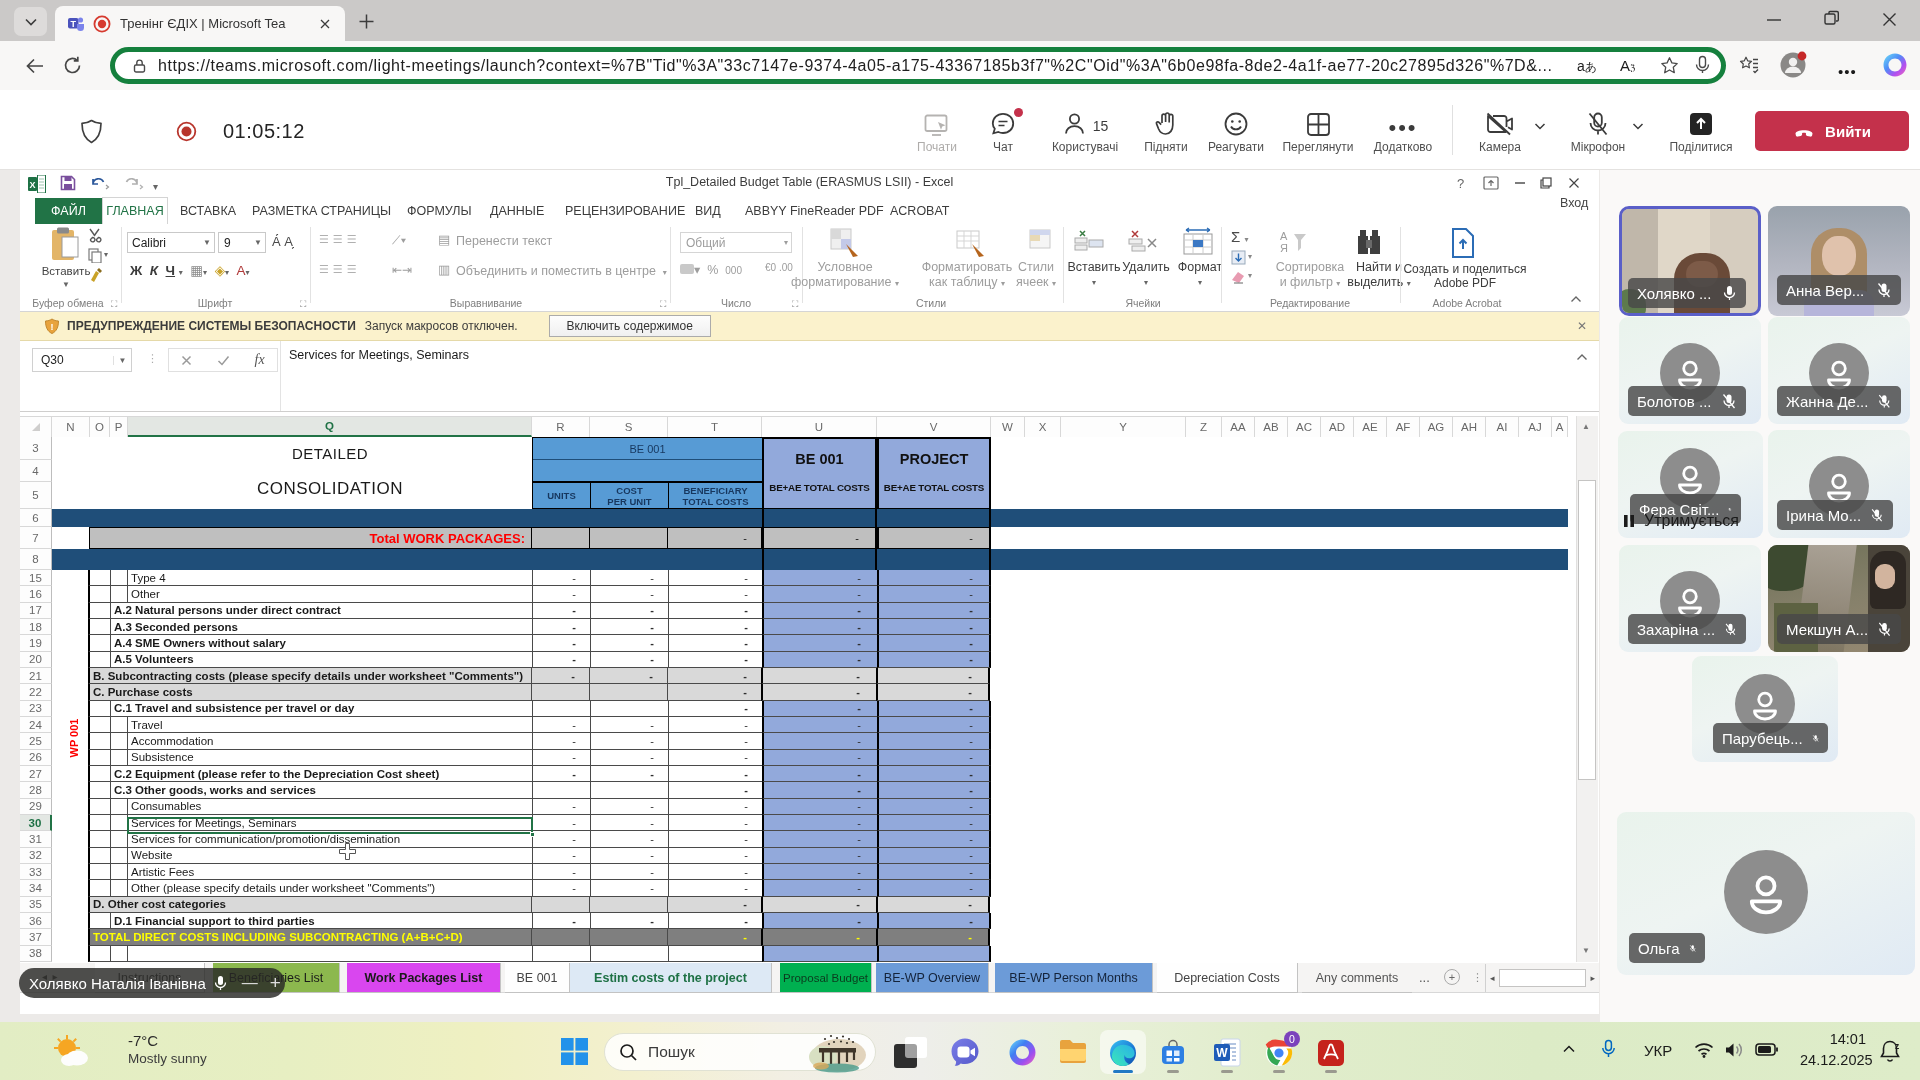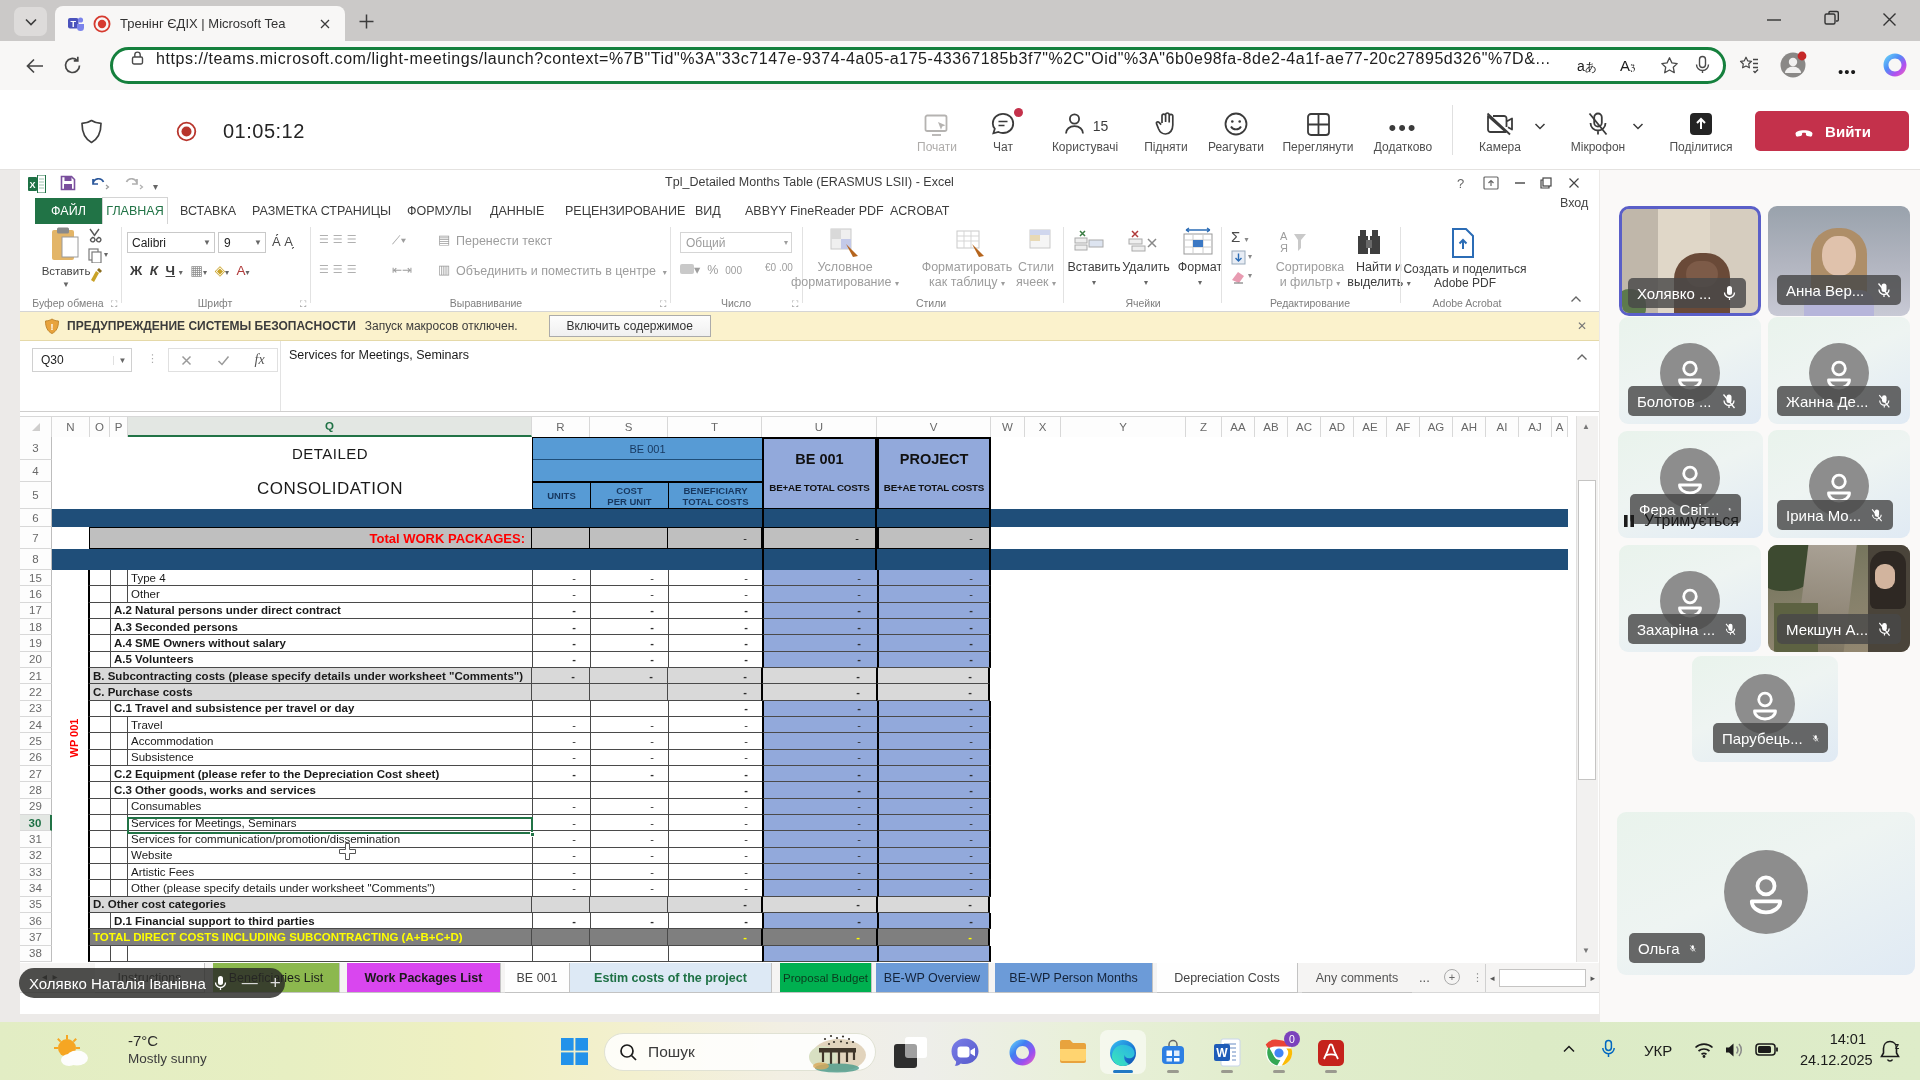--- a/index.html
+++ b/index.html
@@ -2,21 +2,21 @@
 <html><head><meta charset="utf-8"><style>
 *{margin:0;padding:0;box-sizing:border-box}
 html,body{width:1920px;height:1080px;overflow:hidden}
 #p{position:relative;width:1920px;height:1080px;font-family:"Liberation Sans",sans-serif;background:#fff;overflow:hidden}
 .a{position:absolute}
 svg{display:block}
 
 #tabstrip{left:0;top:0;width:1920px;height:41px;background:#cbc9c8}
 #tab{left:55px;top:6px;width:290px;height:35px;background:#f8f7f6;border-radius:8px 8px 0 0;display:flex;align-items:center;font-size:12.5px;color:#333}
 #toolbar{left:0;top:41px;width:1920px;height:49px;background:#f8f7f6}
-#urlpill{left:110px;top:47px;width:1616px;height:37px;background:#fff;border-radius:19px;border:3px solid #15803d;display:flex;font-size:14px;color:#1b1b1b}
+#urlpill{left:110px;top:47px;width:1616px;height:37px;background:#fff;border-radius:19px;border:5px solid #15803d;display:flex;align-items:center;font-size:14px;color:#1b1b1b}
 
 #tmbar{left:0;top:90px;width:1920px;height:80px;background:#fff;border-bottom:1px solid #e4e2e0}
 .tb{position:absolute;top:107px;text-align:center;font-size:12px;color:#3b3b3b}
 .tb .ic{height:30px;display:flex;align-items:flex-end;justify-content:center}
 .tb .l{display:block;margin-top:3px;color:#4f4f4f}
 
 #stage{left:0;top:170px;width:1600px;height:852px;background:#eceae8}
 #excel{position:absolute;left:20px;top:0;width:1579px;height:844px;background:#fff}
 
 .rtab{position:absolute;top:27px;height:27px;display:flex;align-items:center;font-size:12.5px;color:#3c3c3c;padding:0 2px;white-space:nowrap}
@@ -302,21 +302,21 @@
             <path d="M16 9 l2.5 2 -2.5 2" fill="none" stroke="#9a9a9a" stroke-width="1.2"></path>
           </svg>
         </div>
  <div class="a" style="left:100px;top:6px">
           <svg width="24" height="14" viewBox="0 0 24 14">
             <path d="M17 8 a5.5 5.5 0 0 0 -10.5 -2 M17 3 v5 h-5" fill="none" stroke="#b0b0b0" stroke-width="1.7"></path>
             <path d="M20 9 l2.5 2 -2.5 2" fill="none" stroke="#b0b0b0" stroke-width="1.2"></path>
           </svg>
         </div>
  <div class="a" style="left:133px;top:11px;font-size:10px;color:#666">▾</div>
- <div class="a" style="left:0;top:5px;width:1579px;text-align:center;font-size:12.5px;color:#3c3c3c">Tpl_Detailed Months Table (ERASMUS LSII) - Excel</div>
+ <div class="a" style="left:0;top:5px;width:1579px;text-align:center;font-size:12.5px;color:#3c3c3c">Tpl_Detailed Budget Table (ERASMUS LSII) - Excel</div>
  <div class="a" style="left:1437px;top:6px;font-size:13px;color:#666">?</div>
  <div class="a" style="left:1463px;top:6px">
           <svg width="16" height="14" viewBox="0 0 16 14">
             <rect x="1" y="1" width="14" height="12" rx="1" fill="none" stroke="#666" stroke-width="1.2"></rect>
             <path d="M8 10 V5 M5.5 7 L8 4.5 L10.5 7" stroke="#666" stroke-width="1.2" fill="none"></path>
           </svg>
         </div>
  <div class="a" style="left:1494px;top:11px">
           <svg width="12" height="4" viewBox="0 0 12 4">
             <path d="M1 2 h10" stroke="#444" stroke-width="1.4"></path>

